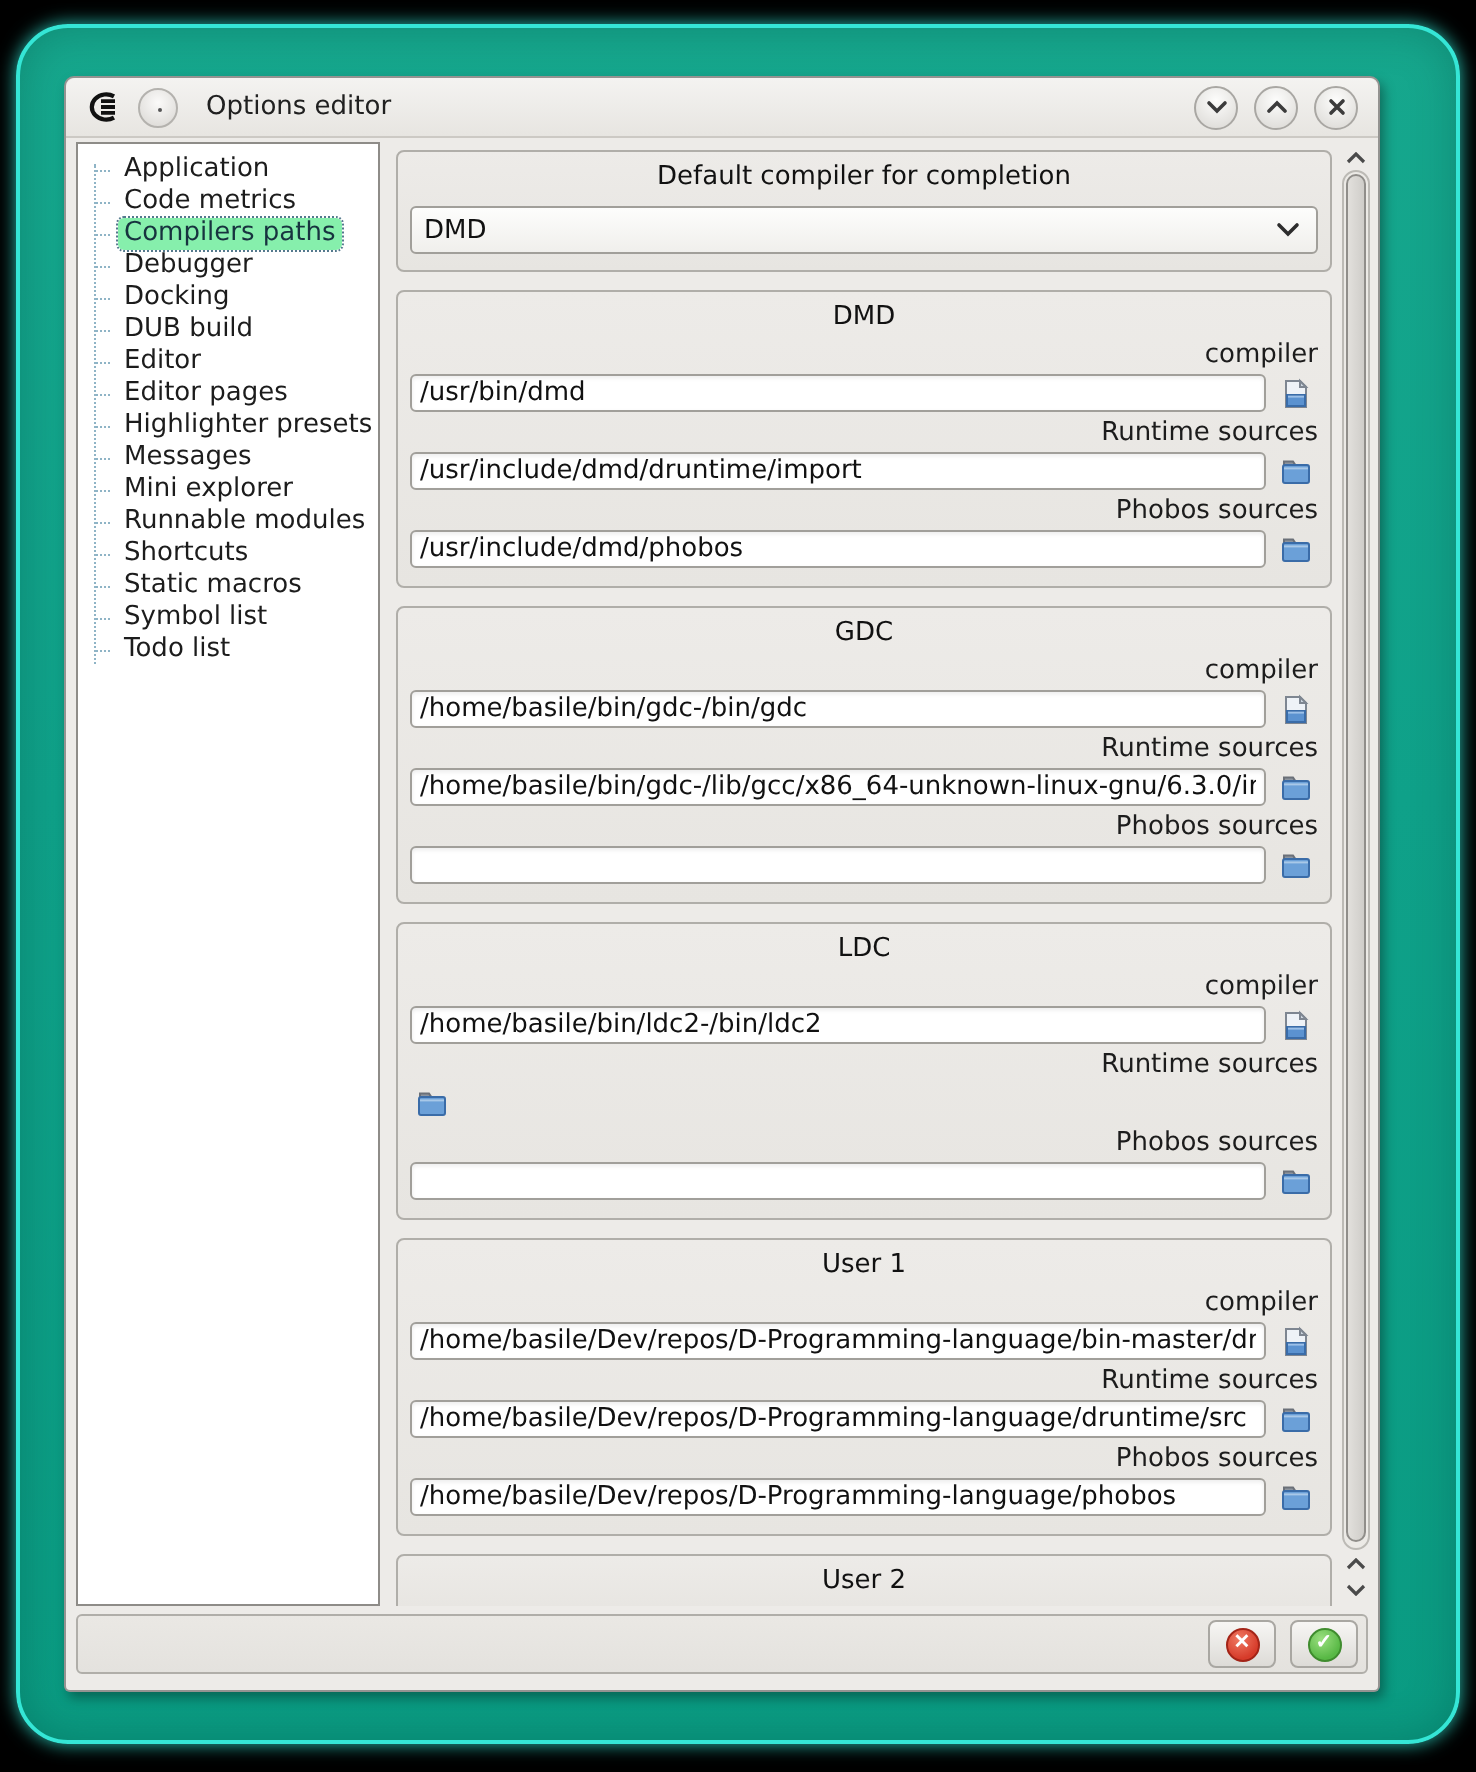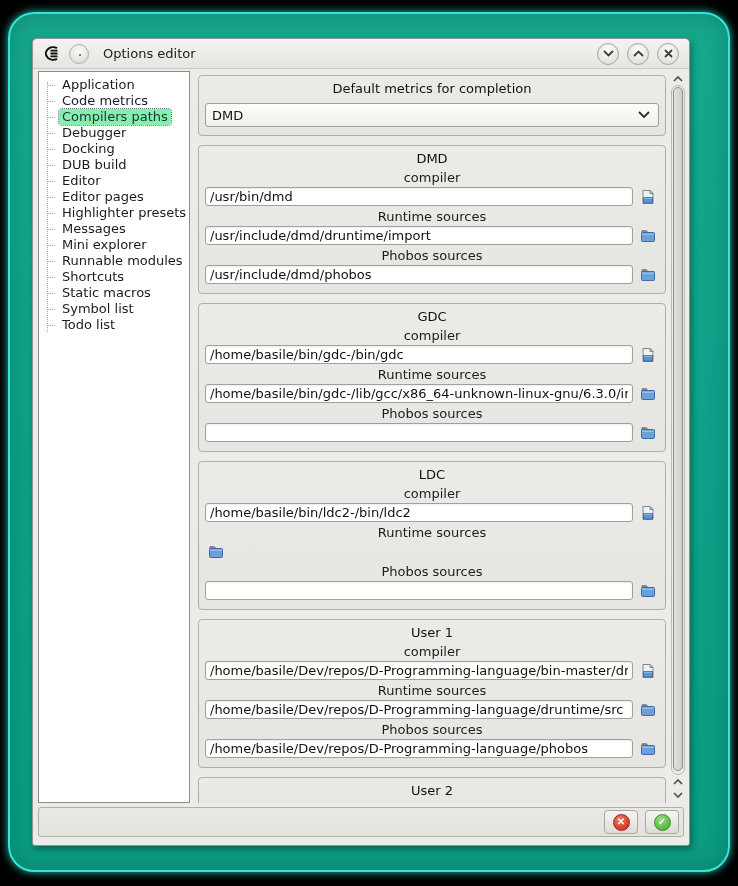--- a/index.html
+++ b/index.html
@@ -54,21 +54,21 @@
   .splitter { width:6px; flex:none; }
 
   
   .content-wrap { flex:1; display:flex; min-width:0; }
   .content-viewport { flex:1; min-width:0; overflow:hidden; padding:4px 2px 0 2px; }
 
   .groupbox { border:1px solid #b0aea9; border-radius:4px; margin-bottom:9px;
     background:linear-gradient(to bottom,#edebe8,#e7e5e1); padding:3px 6px 8px; }
   .group-title { text-align:center; font-size:13px; color:#111; height:19px;
     line-height:19px; }
-  .field-label { text-align:center; font-size:13px; color:#1c1c1c; height:16px;
+  .field-label { text-align:right; font-size:13px; color:#1c1c1c; height:16px;
     line-height:16px; margin-top:2px; }
   .field-row { display:flex; margin-top:1px; gap:4px; }
   .path-input { flex:1; min-width:0; height:19px; border:1px solid #a19f9a;
     border-radius:3px; background:#fff; font-family:"DejaVu Sans", sans-serif;
     font-size:13px; color:#111; padding:0 4px; outline:none;
     box-shadow:inset 0 1px 2px rgba(0,0,0,.08); }
   .icon-btn { flex:none; width:22px; height:20px; border:none; background:transparent;
     display:flex; align-items:center; justify-content:center; padding:0; }
 
   .combo { height:24px; margin-top:5px; border:1px solid #a19f9a; border-radius:3px;
@@ -186,21 +186,21 @@
           <span>Todo list</span>
         </li>
     </ul>
 
     <div class="splitter"></div>
 
     <div class="content-wrap">
       <div class="content-viewport">
 
         <div class="groupbox">
-          <div class="group-title">Default metrics for completion</div>
+          <div class="group-title">Default compiler for completion</div>
           <div class="combo">
             <span class="combo-value">DMD</span>
             <svg width="12" height="8" viewBox="0 0 12 8">
                 <path d="M1.5 1.5 L6 6 L10.5 1.5" fill="none" stroke="#2d2d2d" stroke-width="1.8" stroke-linecap="round"></path>
               </svg>
           </div>
         </div>
 
         <div class="groupbox">
           <div class="group-title">DMD</div>

